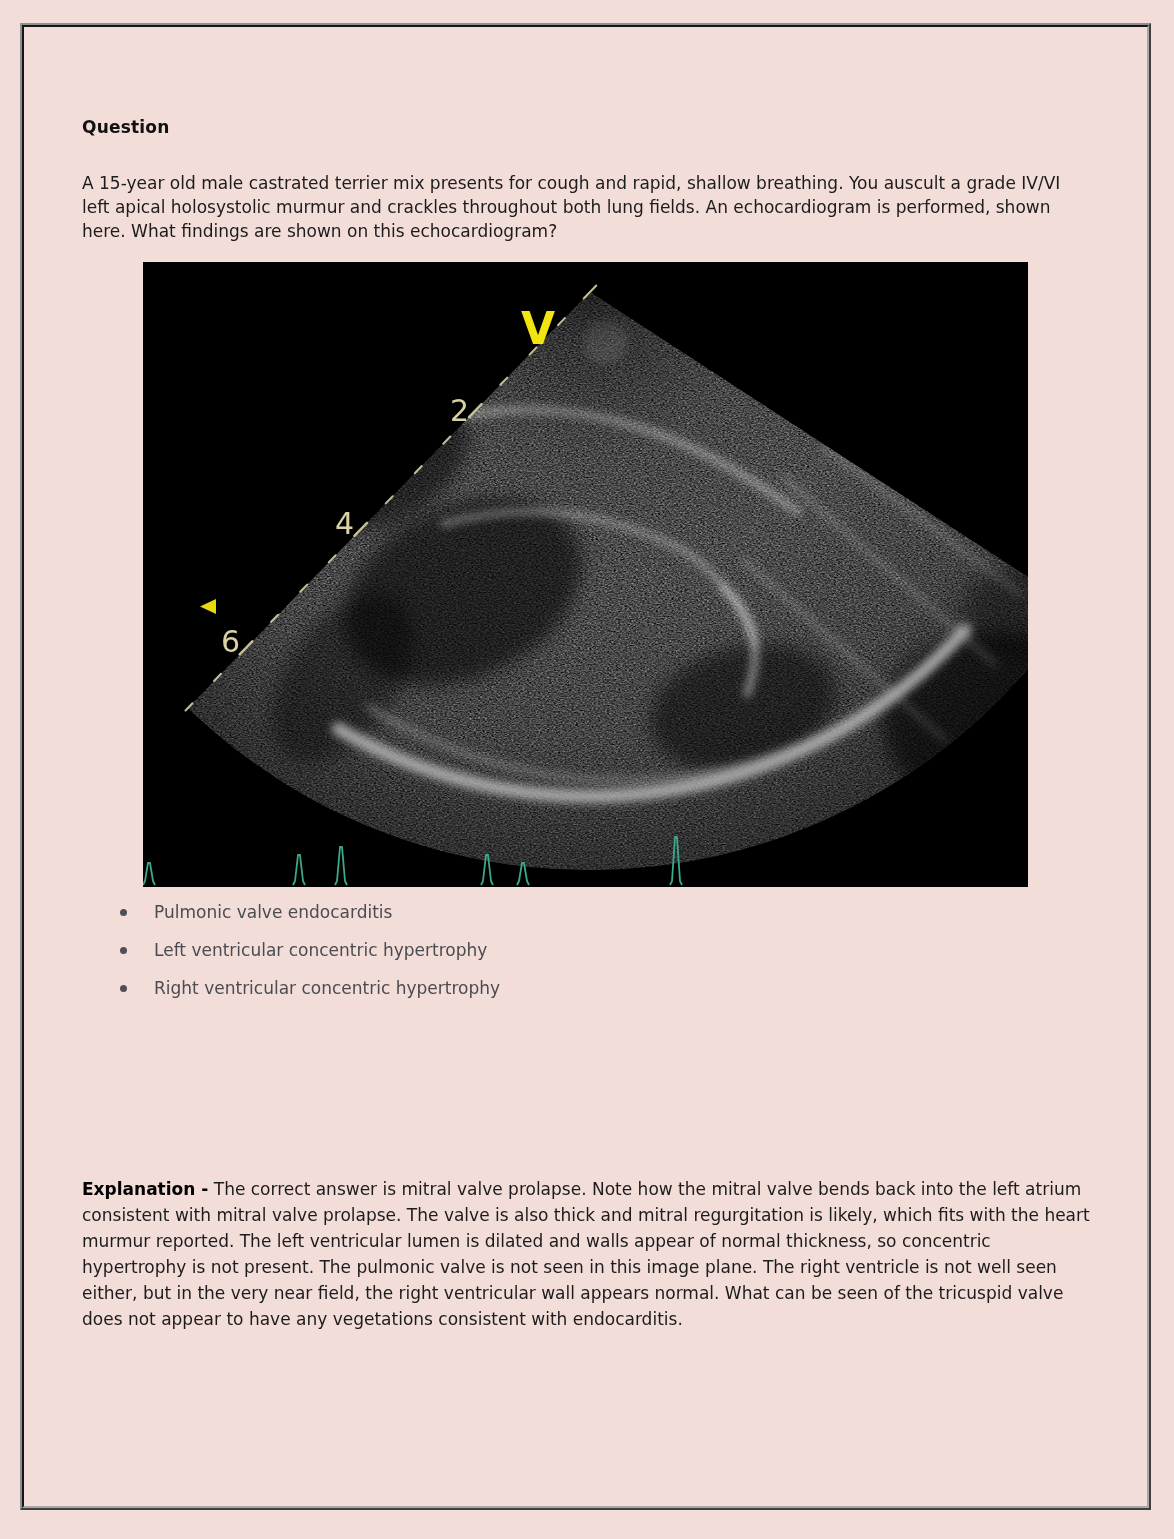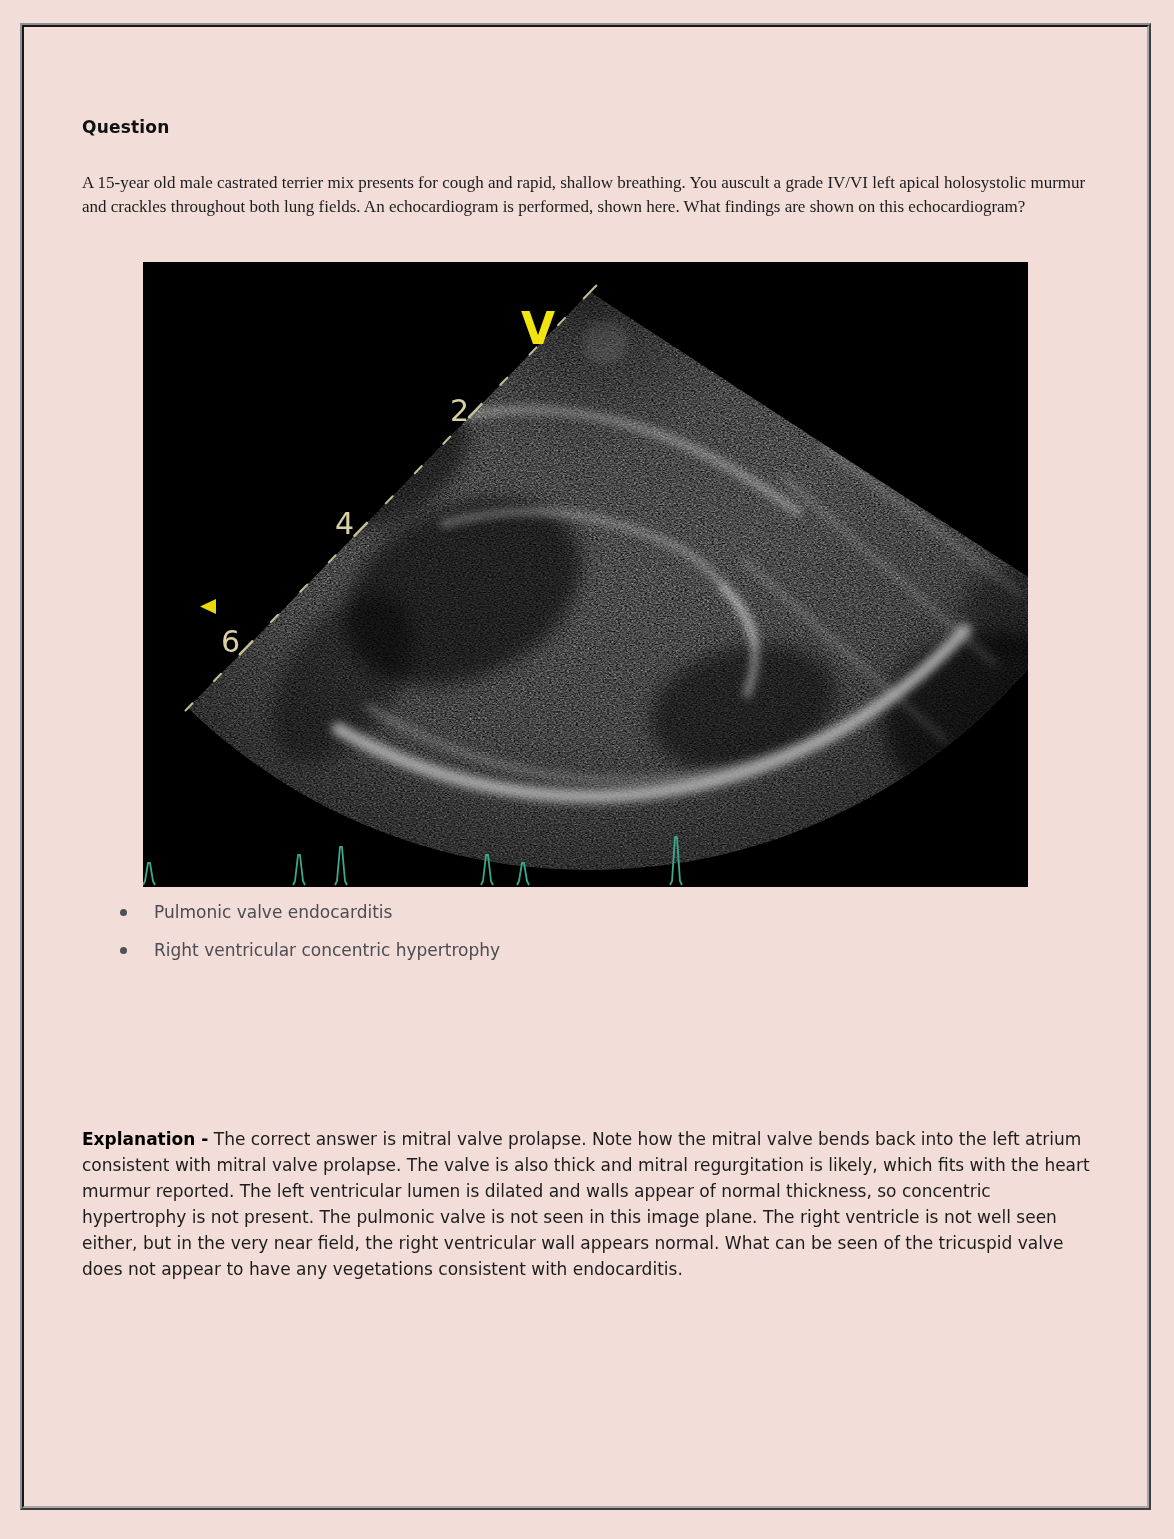--- a/index.html
+++ b/index.html
@@ -21,21 +21,21 @@
     border:2px solid;
     border-color:#161616 #a8a8a8 #a8a8a8 #161616;
   }
 
   .question-heading {
     position:absolute; left:82px; top:117px; margin:0;
     font-size:17px; font-weight:bold; color:#111111; letter-spacing:.2px;
   }
   .question-text {
     position:absolute; left:82px; top:171px; width:1010px; margin:0;
-    font-size:17px; line-height:24px; color:#1c1c1c;font-family:Liberation Serif, serif;
+    font-size:17px; line-height:24px; color:#1c1c1c;
   }
 
   .echo-wrap {
     position:absolute; left:143px; top:262px; width:885px; height:625px;
     background:#000;
   }
   .echo-wrap svg { display:block; }
 
   .options {
     position:absolute; left:118px; top:901px; margin:0; padding:0; list-style:none;
@@ -44,21 +44,21 @@
   .options li {
     position:relative; padding-left:36px; margin-bottom:15px;
     font-size:17px; line-height:23px; color:#4b4b52;
   }
   .options .dot {
     position:absolute; left:2px; top:8px; width:7px; height:7px;
     border-radius:50%; background:#4f4f55;
   }
 
   .explanation {
-    position:absolute; left:82px; top:1126px; width:1018px; margin:0;
+    position:absolute; left:82px; top:1176px; width:1018px; margin:0;
     font-size:17px; line-height:26px; color:#1c1c1c;
   }
   .explanation strong { color:#000000; }
 </style>
 </head>
 <body>
 
 <div id="page">
   <div class="frame">
     <div class="frame-inner"></div>
@@ -162,20 +162,24 @@
     </svg>
   </div>
 
   <ul class="options">
     <li>
       <span class="dot"></span>
       <span>Pulmonic valve endocarditis</span>
     </li>
     <li>
       <span class="dot"></span>
+      <span>Left ventricular concentric hypertrophy</span>
+    </li>
+    <li>
+      <span class="dot"></span>
       <span>Right ventricular concentric hypertrophy</span>
     </li>
   </ul>
 
   <p class="explanation">
     <strong>Explanation -</strong><span> The correct answer is mitral valve prolapse. Note how the mitral valve bends back into the left atrium consistent with mitral valve prolapse. The valve is also thick and mitral regurgitation is likely, which fits with the heart murmur reported. The left ventricular lumen is dilated and walls appear of normal thickness, so concentric hypertrophy is not present. The pulmonic valve is not seen in this image plane. The right ventricle is not well seen either, but in the very near field, the right ventricular wall appears normal. What can be seen of the tricuspid valve does not appear to have any vegetations consistent with endocarditis.</span>
   </p>
 </div>
 
 </body></html>

